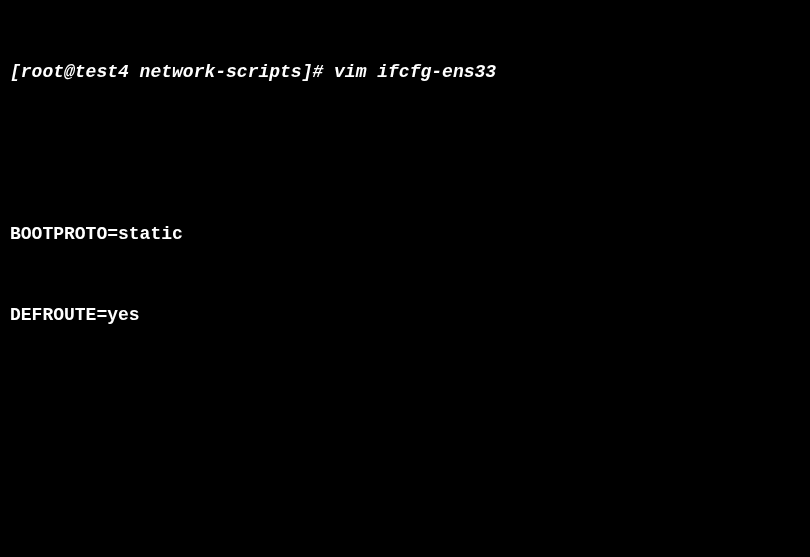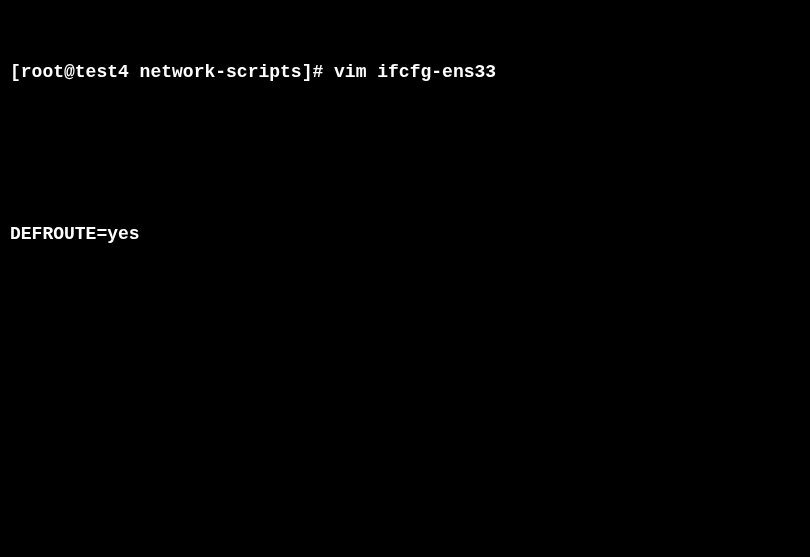--- a/index.html
+++ b/index.html
@@ -17,31 +17,33 @@
       width: 810px;
       height: 557px;
       overflow: hidden;
       font-weight: bold;
     }
     .terminal {
       white-space: pre;
     }
     .prompt-line {
       margin-bottom: 1.5em;
+      font-style: italic;
     }
     .config-line {
       display: block;
     }
   </style>
 </head>
 <body>
 
 <div class="terminal">
   <div class="prompt-line"><span>[root@test4 network-scripts]# </span><span>vim ifcfg-ens33</span></div>
   <div>
+    <span class="config-line">BOOTPROTO=static</span>
     <span class="config-line">DEFROUTE=yes</span>
     
     
     
     
     
     
     
     
     

